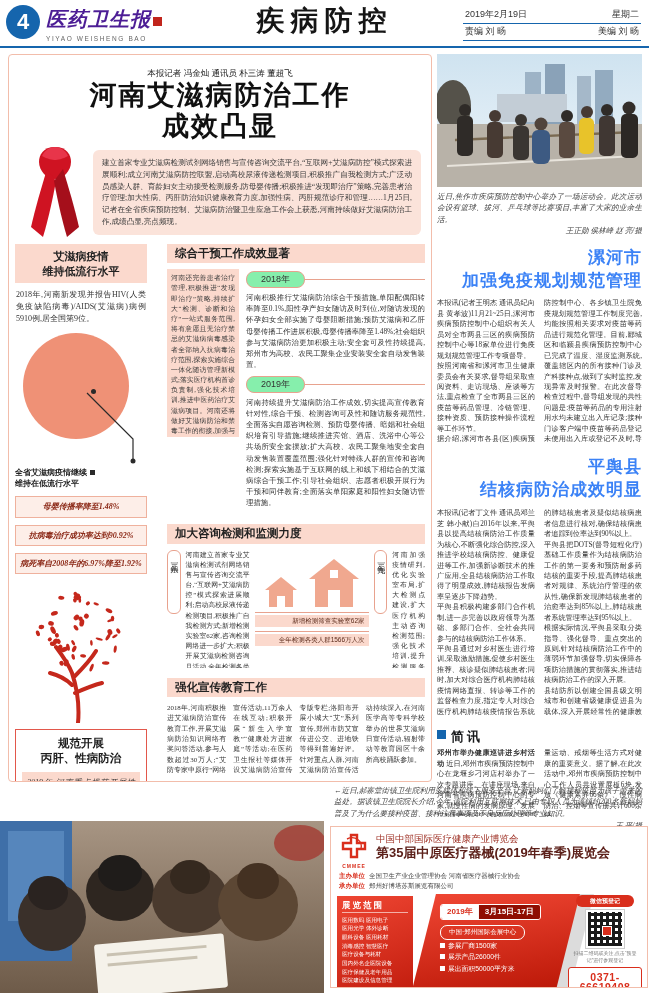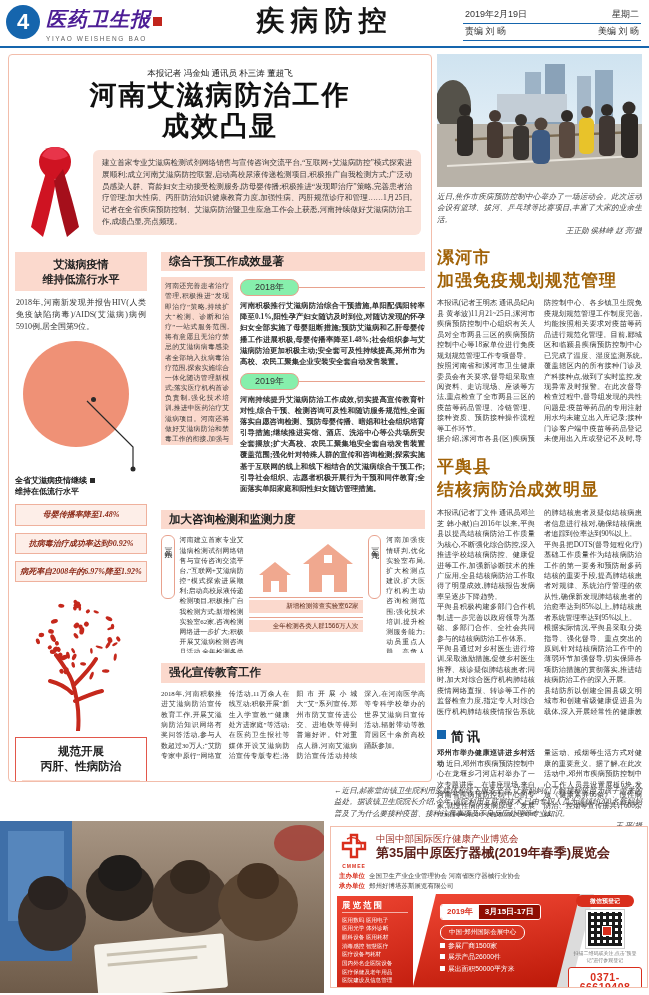--- a/index.html
+++ b/index.html
@@ -26,21 +26,21 @@
   #hdr-rule { position:absolute; top:46px; left:0; width:649px; height:2px; background:#1565ad; }
 
   
   #feature { position:absolute; left:8px; top:54px; width:424px; height:728px;
              border:1px solid #f2bdab; border-radius:4px; overflow:hidden; padding:8px 6px 0; }
   #f-title { text-align:center; font:bold 27px/1.15 "Liberation Serif",serif; color:#101010; letter-spacing:2px; }
   #f-byline { text-align:center; font:8.5px "Liberation Sans",sans-serif; color:#222; margin-top:5px; }
   #ribbon { position:absolute; left:20px; top:90px; width:52px; height:92px; }
   #f-lede { margin:8px 4px 0 78px; background:#fbe3da; border-radius:6px; padding:7px 9px;
             font-size:7.6px; line-height:1.55; color:#3a3a3a; }
-  #f-cols { display:flex; gap:14px; margin-top:17px; }
+  #f-cols { display:flex; gap:20px; margin-top:9px; }
   #f-left { width:132px; flex:none; }
   #f-mid  { flex:1; min-width:0; }
 
   .pinkbox-title { background:#fbd9cd; text-align:center; font:bold 11px/1.35 "Liberation Sans",sans-serif;
                    color:#232323; padding:5px 2px; }
   #f-left .body { font-size:8px; line-height:1.5; color:#333; margin:6px 1px; }
   #circle-wrap { position:relative; height:158px; }
   #circle { position:absolute; left:8px; top:2px; width:106px; height:106px; border-radius:50%; background:#ef9176; }
   #circle .dot { position:absolute; left:68px; top:56px; width:5px; height:5px; border-radius:50%; background:#2a2a2a; }
   #callout-line { position:absolute; left:70px; top:60px; width:52px; height:74px; }
@@ -59,21 +59,21 @@
 
   #s1-flex { display:flex; gap:7px; }
   #s1-side { width:72px; flex:none; background:#fbd9cd; padding:4px 4px; font-size:6.8px; line-height:1.5;
              color:#3a3a3a; height:168px; overflow:hidden; }
   #s1-main { flex:1; min-width:0; }
   .yearlab-row { display:flex; align-items:center; gap:0; margin:2px 0 4px; }
   .yearlab { border:1px solid #e8a28e; border-radius:8px; background:#86efac; font:9px/1 "Liberation Sans",sans-serif;
              color:#333; padding:3px 14px; flex:none; }
   .yearlab-row .tail { flex:1; height:1px; background:#e8a28e; }
   .sec-body { font-size:7.4px; line-height:1.5; color:#333; }
-  #s1-main .sec-body { margin-bottom:6px;font-weight:bold; }
+  #s1-main .sec-body { margin-bottom:6px; }
 
   #s2-flex { display:flex; gap:5px; align-items:stretch; height:118px; overflow:hidden; }
   .vyear { writing-mode:vertical-rl; border:1px solid #e8a28e; border-radius:6px; background:#fff;
            font:8px/1.2 "Liberation Sans",sans-serif; color:#333; padding:8px 1px; height:64px; flex:none; align-self:flex-start; }
   #s2-left { width:64px; flex:none; font-size:6.8px; line-height:1.5; color:#333; }
   #s2-right { flex:1; min-width:0; font-size:6.8px; line-height:1.5; color:#333; }
   #s2-info { width:114px; flex:none; position:relative; }
   #s2-info .houses { display:flex; align-items:flex-end; justify-content:center; gap:10px; height:58px; }
   .info-strip { border-top:1px solid #e8a28e; margin-top:4px; padding-top:2px; }
   .info-strip .lab { background:#fbd9cd; font:6.5px/1.3 "Liberation Sans",sans-serif; color:#5a2a1a;
@@ -122,21 +122,21 @@
   #qr .c { position:absolute; left:14px; top:14px; width:10px; height:10px; background:#d92e1c; border:1px solid #fff; }
   #ad-qr .note { font:5px/1.4 "Liberation Sans",sans-serif; color:#777; margin-top:2px; }
   #ad-phone { border:1.5px solid #d92e1c; border-radius:3px; background:#fff; color:#d92e1c;
               font:bold 10.5px/1 "Liberation Sans",sans-serif; padding:4px 2px; margin-top:3px; letter-spacing:.5px; }
 
   
   #rcol { position:absolute; left:437px; top:54px; width:205px; height:762px; overflow:hidden; }
   #r-photo { width:205px; height:133px; overflow:hidden; }
   #r-cap { font:italic 7.6px/1.5 "Liberation Serif",serif; color:#444; margin-top:4px; }
   #r-cap .credit { text-align:right; }
-  .r-title { text-align:left; font:bold 17px/1.35 "Liberation Serif",serif; color:#a16207; letter-spacing:1px; }
+  .r-title { text-align:right; font:bold 17px/1.35 "Liberation Serif",serif; color:#3b82f6; letter-spacing:1px; }
   .r-body { column-count:2; column-gap:9px; font-size:7.2px; line-height:1.45; color:#333; overflow:hidden; }
   #a1-body { height:150px; margin-top:6px; }
   #a2-body { height:212px; margin-top:6px; }
   #briefs-h { display:flex; align-items:flex-start; gap:5px; margin:10px 0 5px; }
   #briefs-h .sq { width:9px; height:9px; background:#1565ad; flex:none; }
   #briefs-h .tx { font:bold 13px/1 "Liberation Sans",sans-serif; color:#17191b; letter-spacing:3px; }
   #briefs-body { height:86px; }
   #briefs-body b { font-weight:bold; }
 </style>
 </head>

